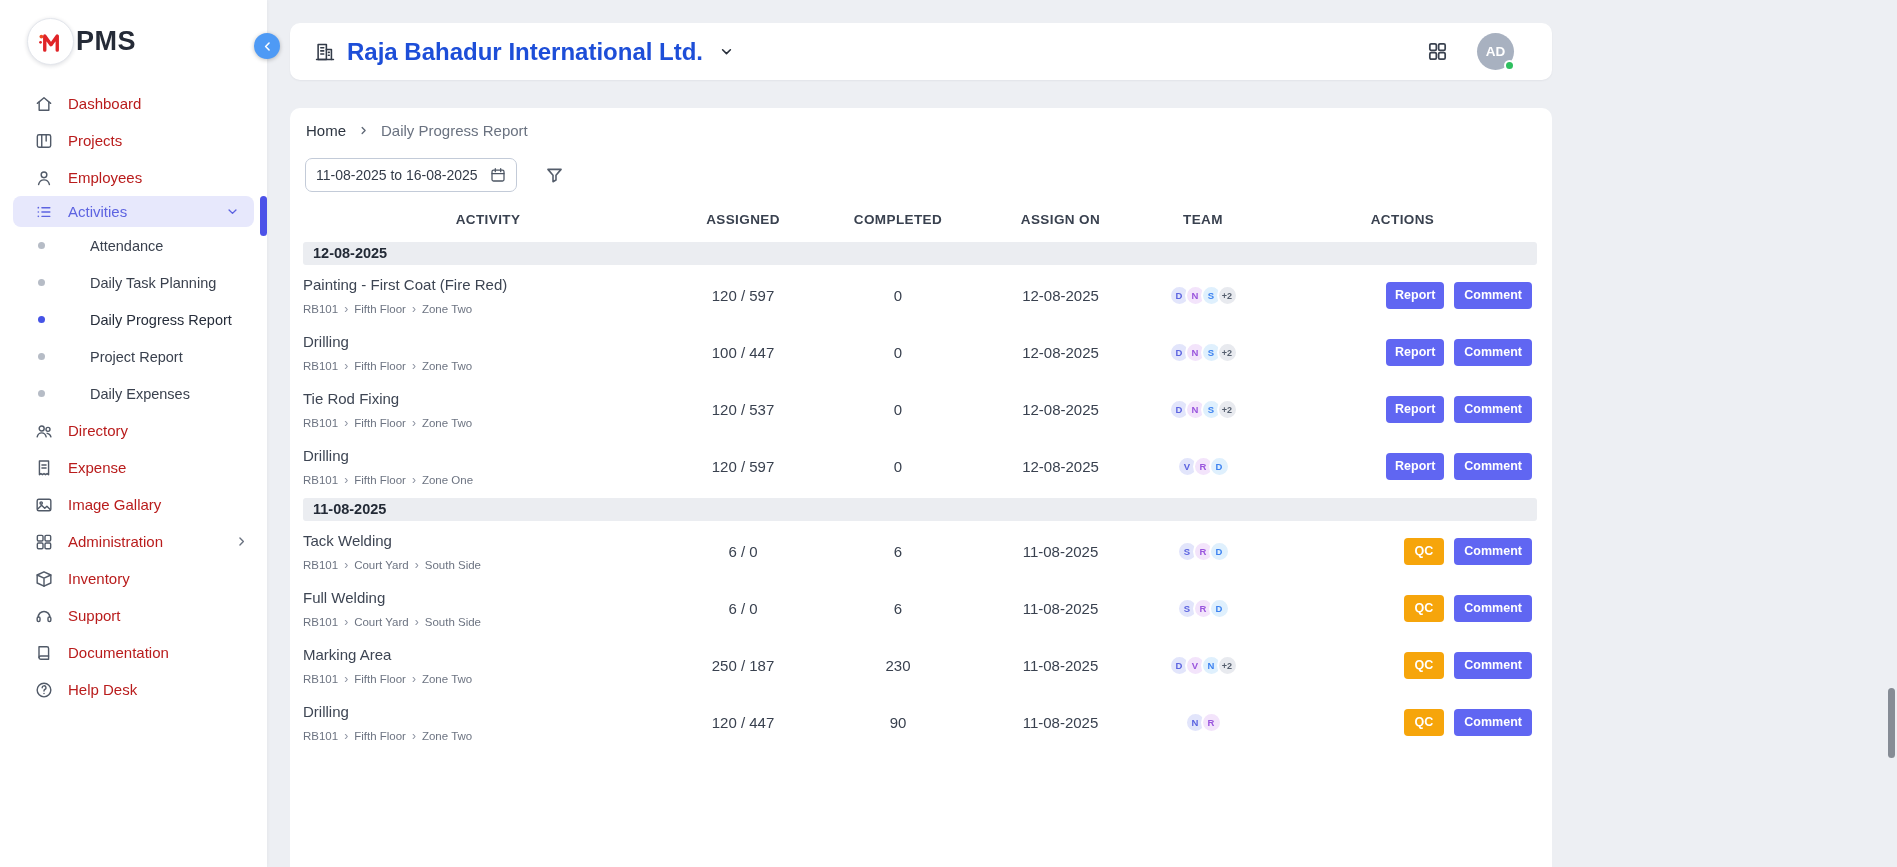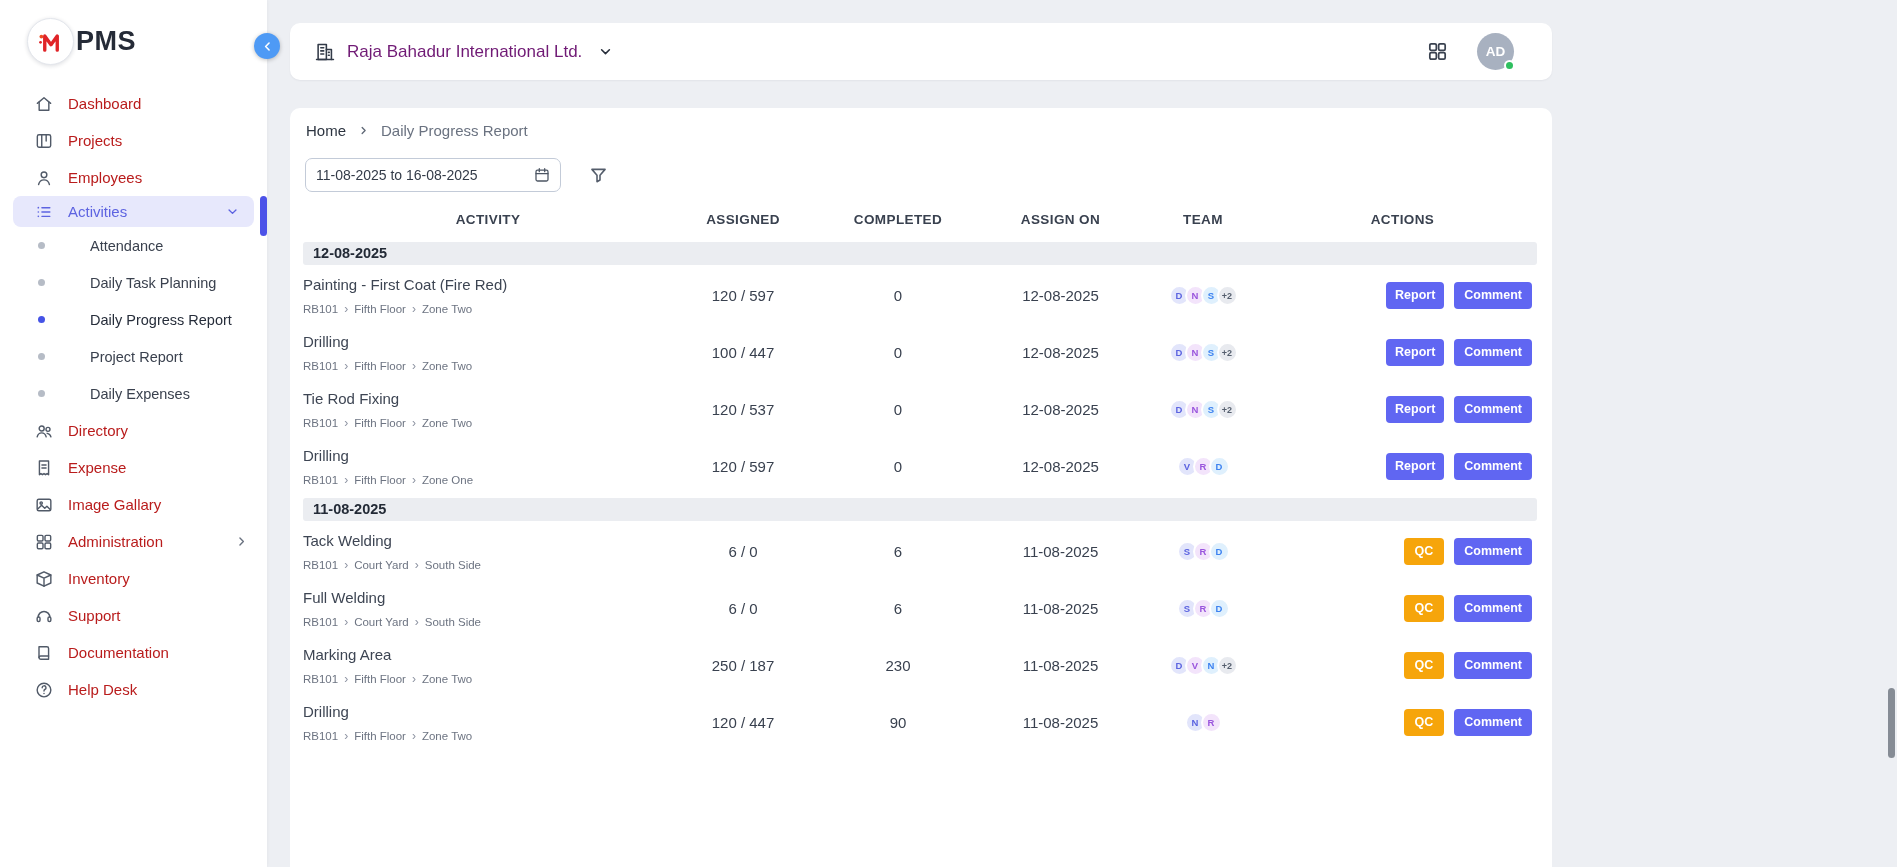--- a/index.html
+++ b/index.html
@@ -27,34 +27,34 @@
   .sub-item.active .bullet{background:#4553e6}
   .sub-lbl{margin-left:45px;font-size:14.5px;color:#3a414e}
   .sub-item.active .sub-lbl{color:#262d3a}
 
   
   .main{flex:1;padding:23px 0 0 23px;display:flex;flex-direction:column;min-width:0}
   .content-col{width:1262px;display:flex;flex-direction:column;flex:1;min-height:0}
   .topbar{height:57px;background:#fff;border-radius:10px;display:flex;align-items:center;padding:0 24px;box-shadow:0 1px 2px rgba(16,24,40,.05);flex:none}
   .company{display:flex;align-items:center;gap:11px;cursor:pointer}
   .company .bld{width:22px;height:22px;color:#333b48}
-  .company-name{font-size:17px;font-weight:400;color:#701a75}
+  .company-name{font-size:24px;font-weight:700;color:#1d4ed8}
   .company .chev{width:17px;height:17px;color:#272e3a;margin-left:4px}
   .topbar-right{margin-left:auto;display:flex;align-items:center;gap:28px;margin-right:14px}
   .grid-btn{width:23px;height:23px;color:#3a4250;background:none;border:none;cursor:pointer;padding:0}
   .avatar{width:37px;height:37px;border-radius:50%;background:#a8b1c0;color:#fff;font-weight:700;font-size:13.5px;display:flex;align-items:center;justify-content:center;position:relative;cursor:pointer}
   .avatar-dot{position:absolute;right:-1px;bottom:-1px;width:11px;height:11px;border-radius:50%;background:#2fbf5f;border:2px solid #fff}
 
   .content-card{margin-top:28px;background:#fff;border-radius:10px 10px 0 0;flex:1;padding:7px 15px 0 13px;overflow:hidden;min-height:0}
   .breadcrumb{display:flex;align-items:center;gap:11px;padding:7px 3px 12px}
   .bc-home{font-size:15px;color:#2c3440;cursor:pointer}
   .bc-sep{width:13px;height:13px;color:#5d6675}
   .bc-current{font-size:15px;color:#6a7280}
   .filter-row{display:flex;align-items:center;gap:27px;padding:7px 2px 12px}
-  .date-wrap{width:256px;height:34px;border:1.5px solid #c3cbd8;border-radius:7px;display:flex;align-items:center;padding:0 9px 0 10px;background:#fff}
+  .date-wrap{width:212px;height:34px;border:1.5px solid #c3cbd8;border-radius:7px;display:flex;align-items:center;padding:0 9px 0 10px;background:#fff}
   .date-wrap input{border:none;outline:none;flex:1;font-family:inherit;font-size:14px;color:#333b48;background:transparent;min-width:0}
   .cal-icon{width:18px;height:18px;color:#4c5563;cursor:pointer}
   .filter-btn{width:21px;height:21px;color:#545d6b;background:none;border:none;padding:0;cursor:pointer}
 
   .thead{display:grid;grid-template-columns:370px 140px 170px 155px 130px 1fr;padding:8px 0 12px}
   .th{text-align:center;font-size:13.5px;font-weight:700;color:#39414f;letter-spacing:.4px}
   .group-bar{background:#ebedf1;border-radius:3px;height:23px;line-height:23px;padding:0 10px;font-size:14.5px;font-weight:700;color:#232a36;margin:3px 0 2px}
   .row{display:grid;grid-template-columns:370px 140px 170px 155px 130px 1fr;align-items:center;min-height:57px;padding:5px 0}
   .cell-activity{display:flex;flex-direction:column;gap:10px}
   .act-title{font-size:15px;color:#3d4553}

